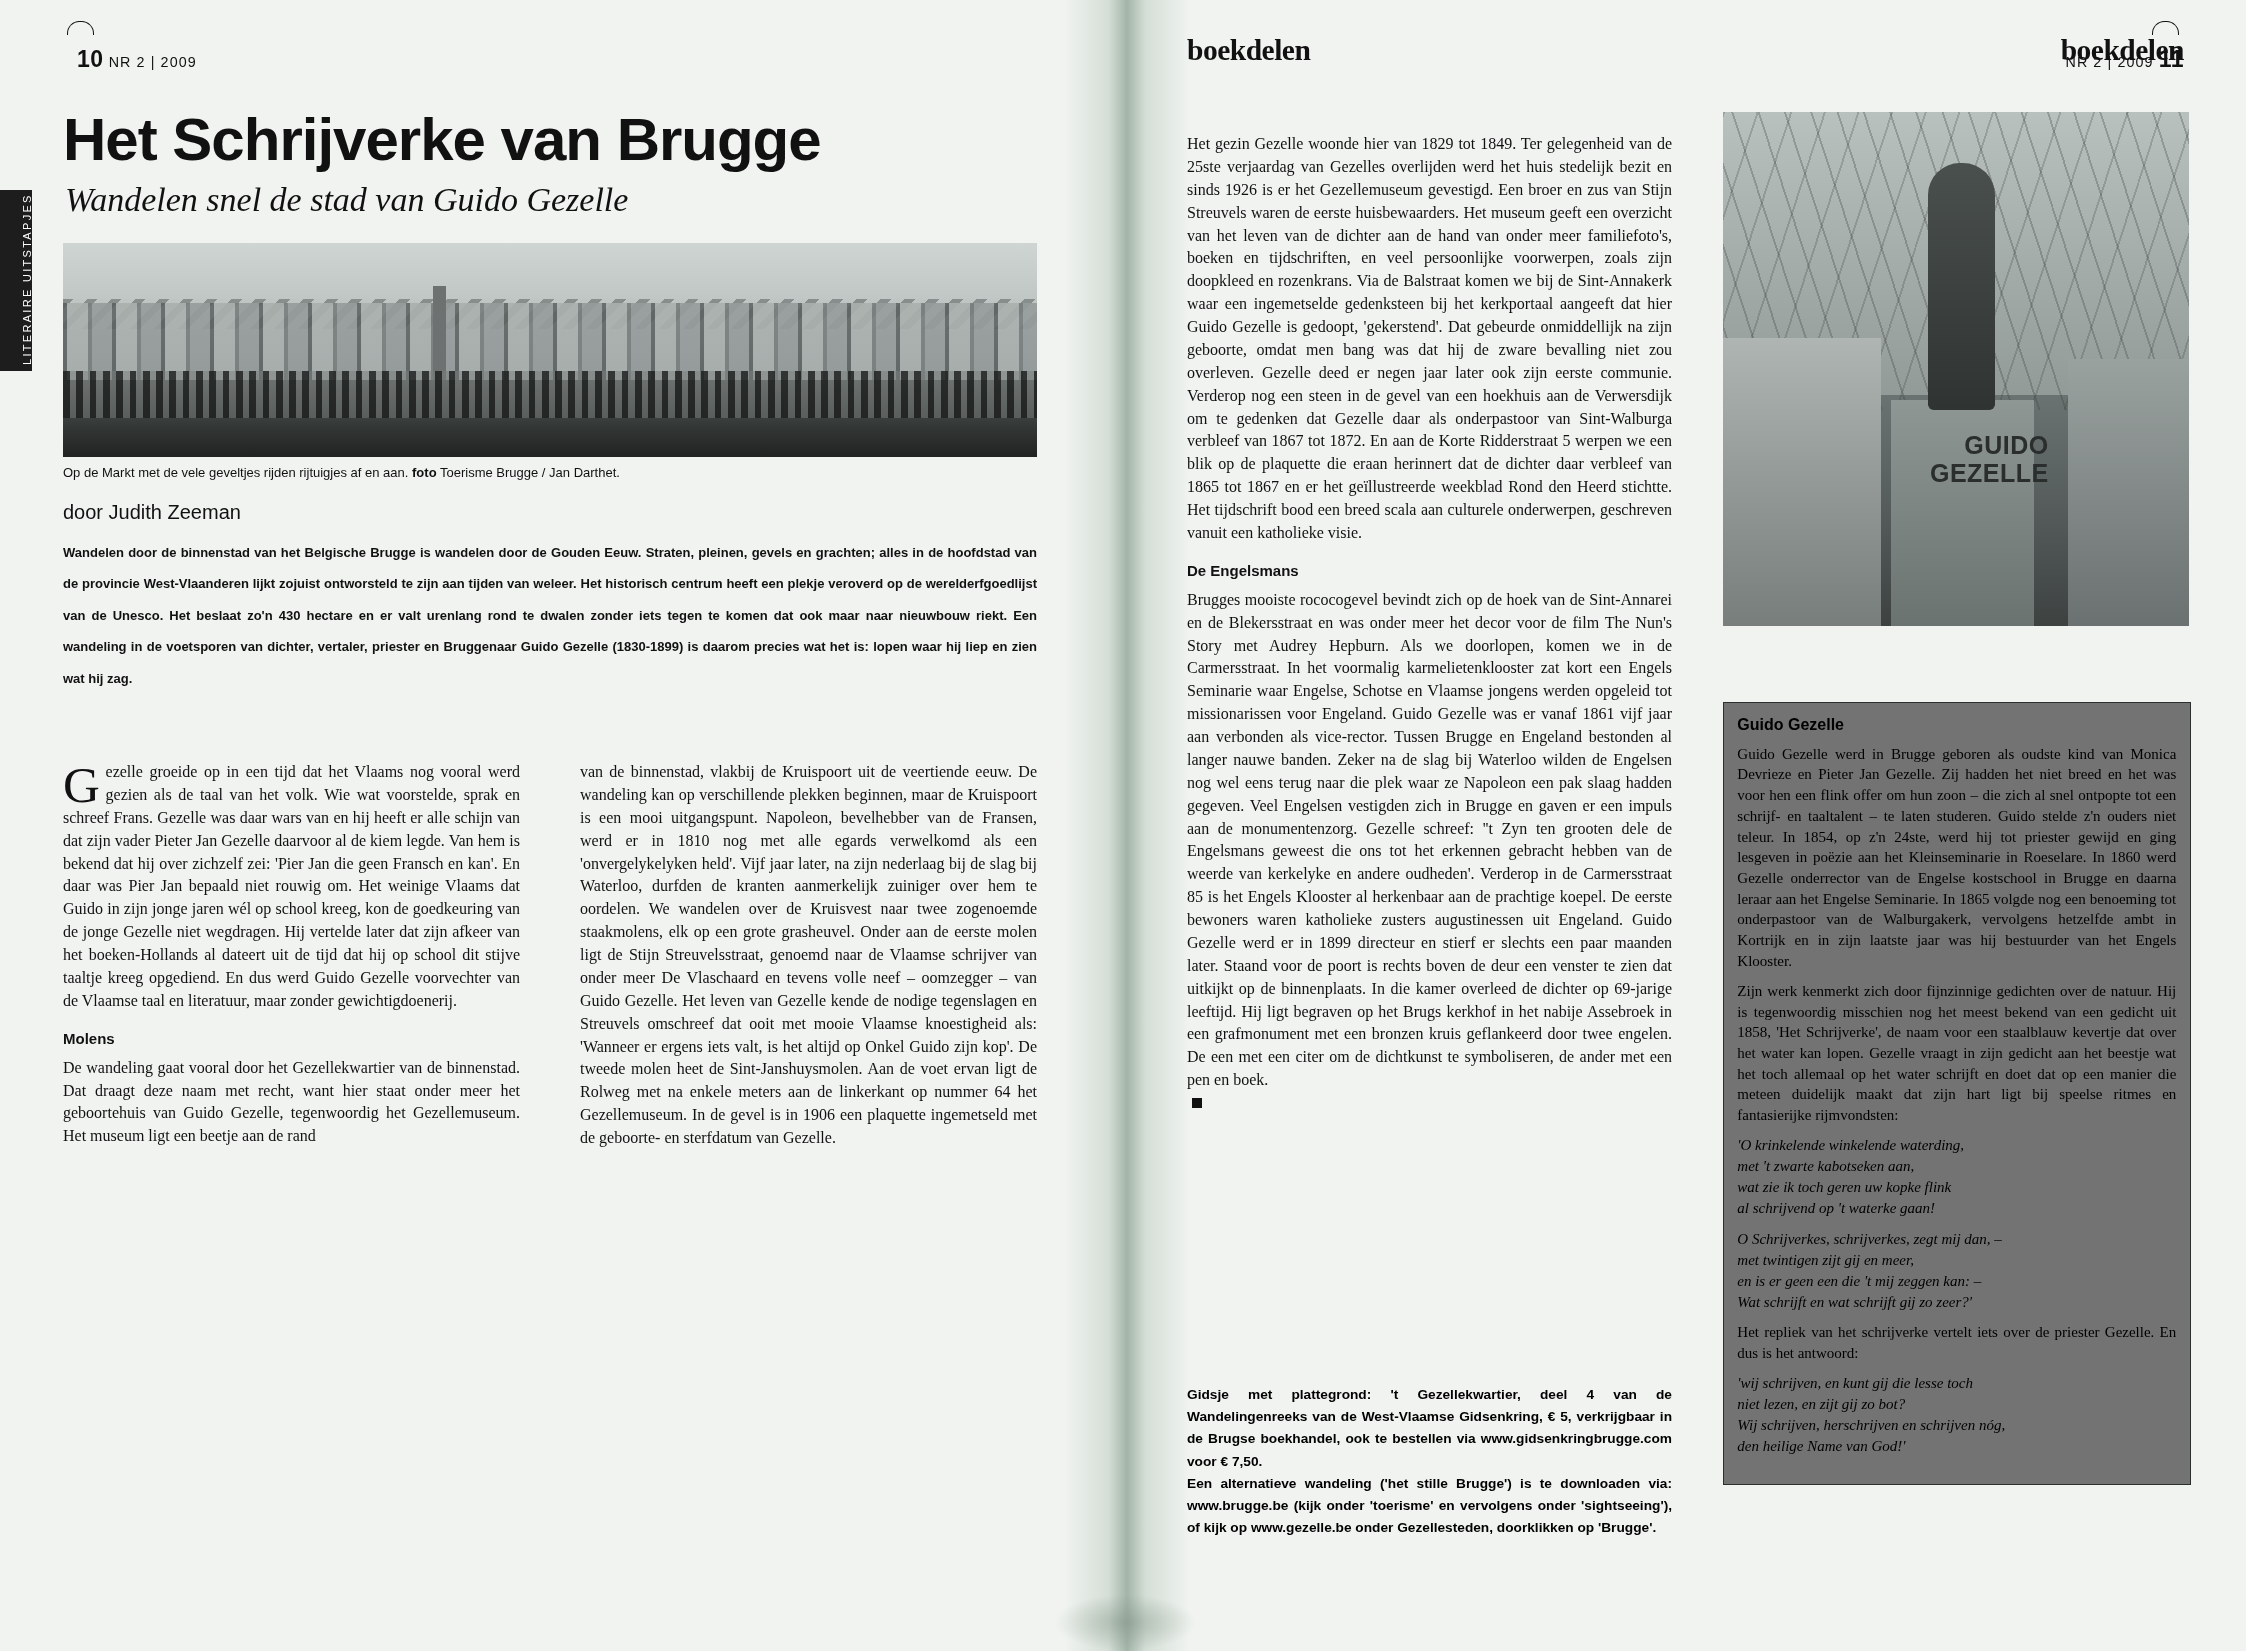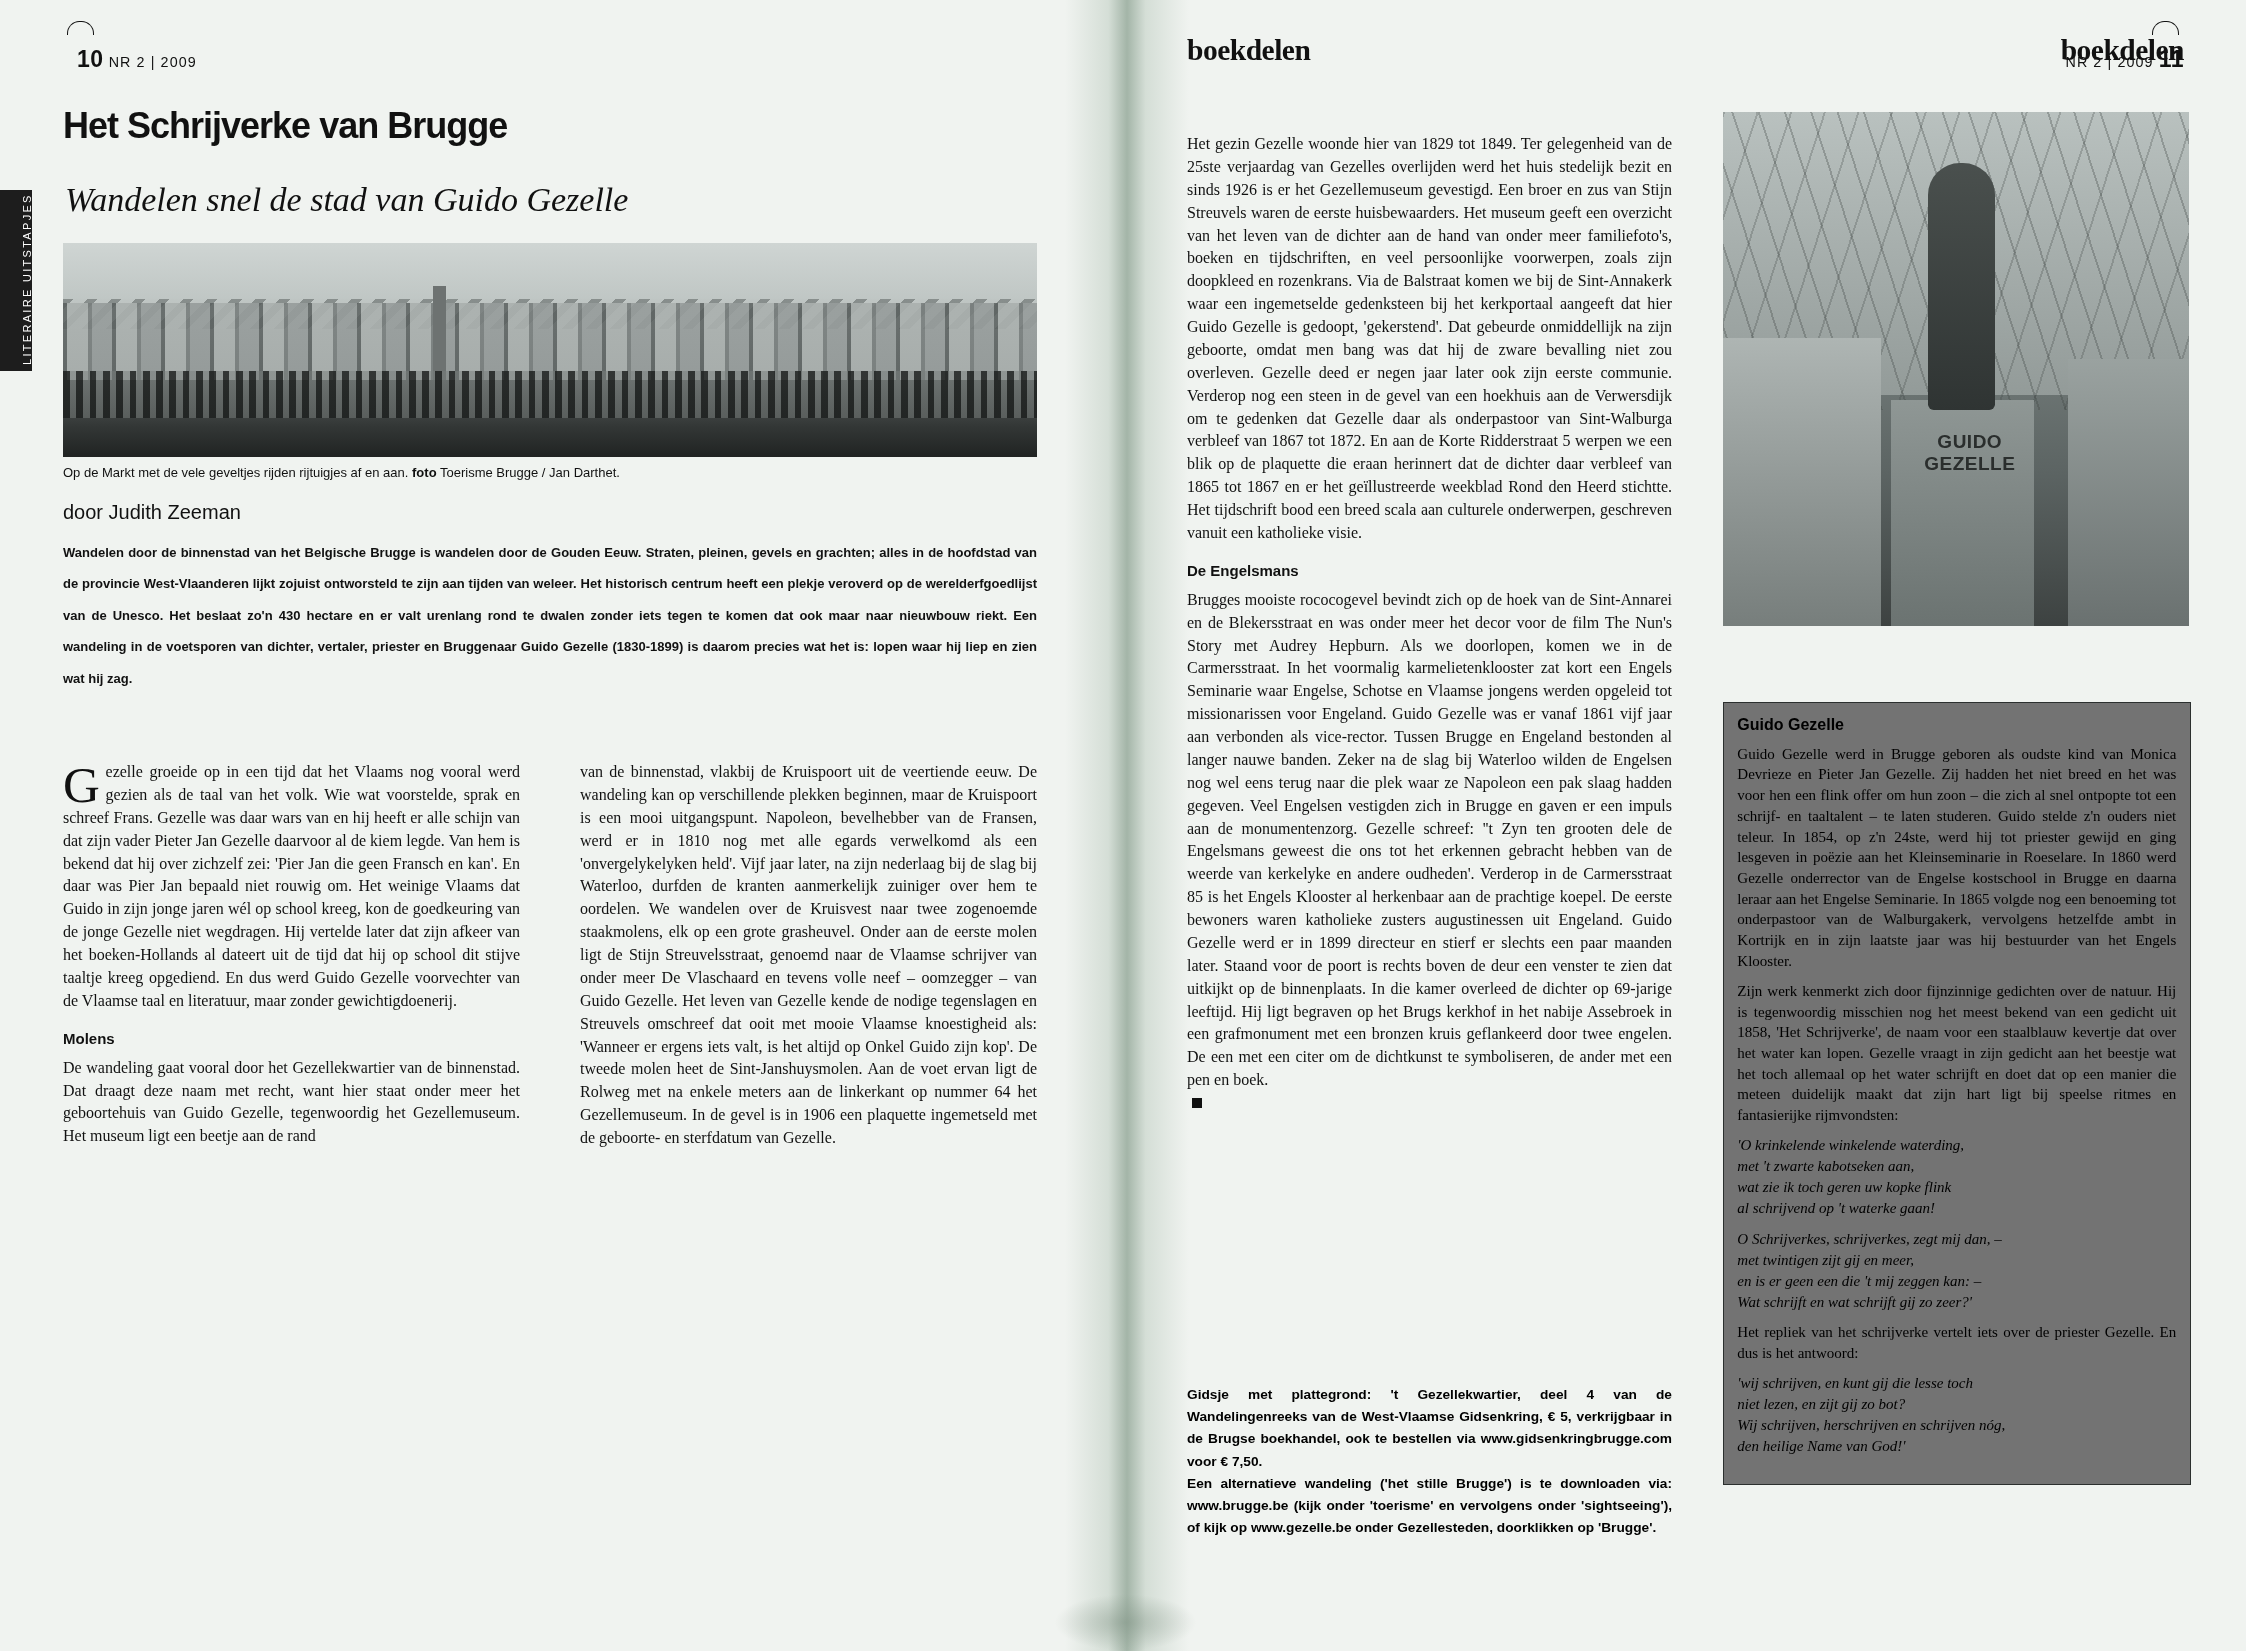--- a/index.html
+++ b/index.html
@@ -117,21 +117,21 @@
   }
 
   
   .headline {
     position: absolute;
     left: 63px;
     top: 105px;
     width: 970px;
     font-family: "Liberation Sans", sans-serif;
     font-weight: bold;
-    font-size: 36px;
+    font-size: 60px;
     letter-spacing: -1px;
     color: #111;
   }
   .subhead {
     position: absolute;
     left: 65px;
     top: 181px;
     width: 970px;
     font-family: "Liberation Serif", serif;
     font-style: italic;
@@ -270,23 +270,23 @@
   }
   .photo-statue .plinth {
     position:absolute; left:36%; top:56%; width:143px; height:44%;
     background: linear-gradient(180deg,#8f9795 0%, #6b7371 100%);
   }
   .photo-statue .plinth-text {
     position:absolute; left:36%; top:62%; width:158px;
     color:#2a2e2d;
     font-family:"Liberation Sans", sans-serif;
     font-weight:bold;
-    font-size:19px;
+    font-size:25px;
     line-height:1.15;
-    text-align:center;
+    text-align:right;
     letter-spacing:0.5px;
   }
   .photo-statue .bldg {
     position:absolute; left:0; top:44%; width:34%; height:56%;
     background: linear-gradient(180deg,#aeb5b3 0%, #777e7c 100%);
   }
   .photo-statue .bldg2 {
     position:absolute; right:0; top:48%; width:26%; height:52%;
     background: linear-gradient(180deg,#9aa2a0 0%, #6a7170 100%);
   }

